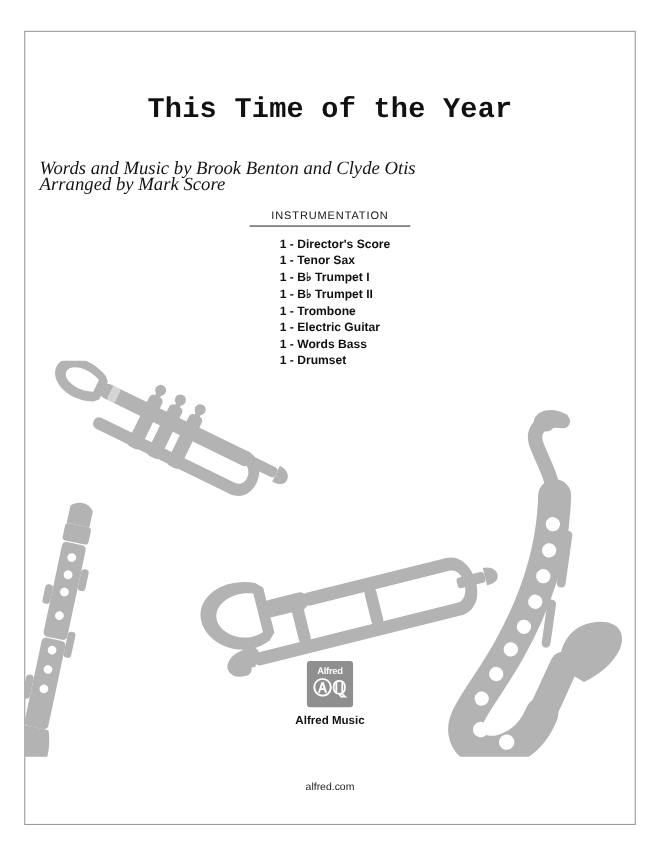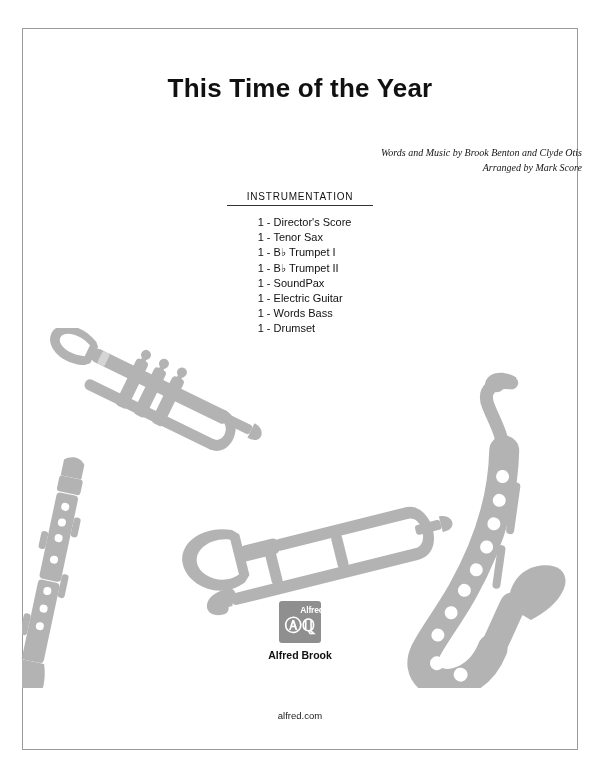--- a/index.html
+++ b/index.html
@@ -36,25 +36,25 @@
     left: 22px;
     top: 28px;
     width: 556px;
     height: 722px;
     box-sizing: border-box;
   }
 
   
   .title {
     position: absolute;
-    top: 45px;
-    left: 0;
-    width: 100%;
-    text-align: center;
-    font-family: Liberation Sans, sans-serif;
+    top: 56px;
+    left: 0;
+    width: 100%;
+    text-align: center;
+    font-family: Liberation Mono, monospace;
     font-weight: bold;
     font-size: 26px;
     letter-spacing: 0.2px;
     color: #111111;
   }
   .subtitle {
     position: absolute;
     top: 78px;
     left: 0;
     width: 100%;
@@ -63,26 +63,26 @@
     color: #1a1a1a;
   }
   .subtitle .brand {
     font-weight: bold;
     font-style: italic;
     font-size: 10px;
   }
   .credits {
     position: absolute;
     top: 117px;
-    left: 4px;
-    width: 100%;
-    text-align: right;
+    left: 14px;
+    width: 100%;
+    text-align: left;
     font-family: "Liberation Serif", serif;
     font-style: italic;
-    font-size: 10px;
+    font-size: 17px;
     line-height: 15px;
     color: #141414;
   }
 
   
   .instr-wrap {
     position: absolute;
     top: 158px;
     left: 0;
     width: 100%;
@@ -106,20 +106,21 @@
     padding: 0;
     list-style: none;
     display: inline-block;
     text-align: left;
   }
   .instr-list li {
     font-size: 11px;
     line-height: 15.2px;
     color: #111111;
     white-space: nowrap;
+    font-weight: bold;
   }
   .instr-qty {
     display: inline-block;
     width: 22px;
     text-align: right;
   }
 
   
   .art {
     position: absolute;
@@ -143,21 +144,21 @@
     height: 42px;
     margin: 0 auto 6px auto;
     background: #8f8f8f;
     border-radius: 3px;
     position: relative;
     color: #ffffff;
   }
   .logo-word {
     position: absolute;
     top: 4px;
-    left: 12px;
+    left: 0;
     width: 100%;
     text-align: center;
     font-size: 8.5px;
     font-weight: bold;
     letter-spacing: -0.2px;
   }
   .logo-mark {
     position: absolute;
     top: 15px;
     left: 0;
@@ -199,21 +200,21 @@
     </div>
 
     <div class="instr-wrap">
       <div class="instr-heading">INSTRUMENTATION</div>
       <div class="instr-rule"></div>
       <ul class="instr-list">
         <li><span class="instr-qty">1 -</span> <span>Director's Score</span></li>
         <li><span class="instr-qty">1 -</span> <span>Tenor Sax</span></li>
         <li><span class="instr-qty">1 -</span> <span>B♭ Trumpet I</span></li>
         <li><span class="instr-qty">1 -</span> <span>B♭ Trumpet II</span></li>
-        <li><span class="instr-qty">1 -</span> <span>SoundPax</span></li>
+        <li><span class="instr-qty">1 -</span> <span>Trombone</span></li>
         <li><span class="instr-qty">1 -</span> <span>Electric Guitar</span></li>
         <li><span class="instr-qty">1 -</span> <span>Words Bass</span></li>
         <li><span class="instr-qty">1 -</span> <span>Drumset</span></li>
       </ul>
     </div>
 
     <div class="art">
       <svg width="556" height="360" viewBox="0 0 556 360" xmlns="http://www.w3.org/2000/svg">
         <g fill="#b3b3b3" stroke="none">
 
@@ -325,18 +326,18 @@
 
         </g>
       </svg>
     </div>
 
     <div class="logo-block">
       <div class="logo-box">
         <div class="logo-word">Alfred</div>
         <div class="logo-mark">Ⓐℚ</div>
       </div>
-      <div class="logo-name">Alfred Brook</div>
+      <div class="logo-name">Alfred Music</div>
       <div class="logo-url">alfred.com</div>
     </div>
 
   </div>
 </div>
 
 </body></html>

